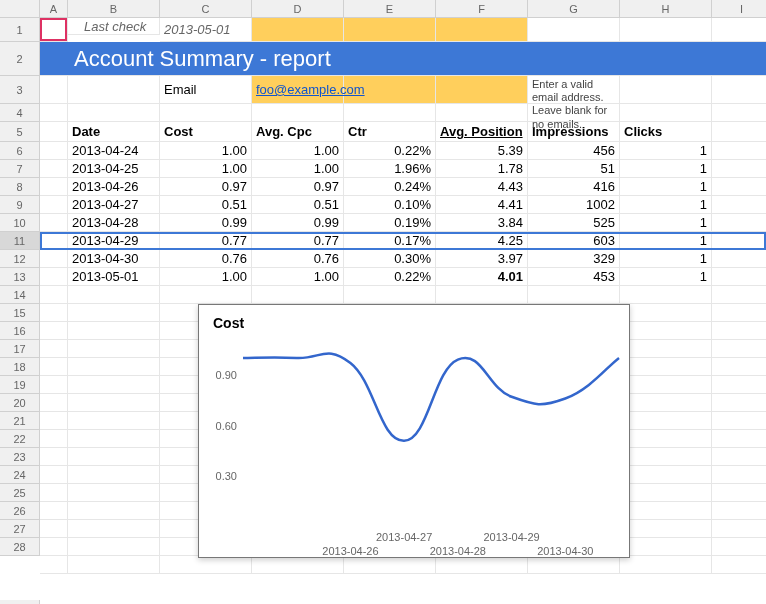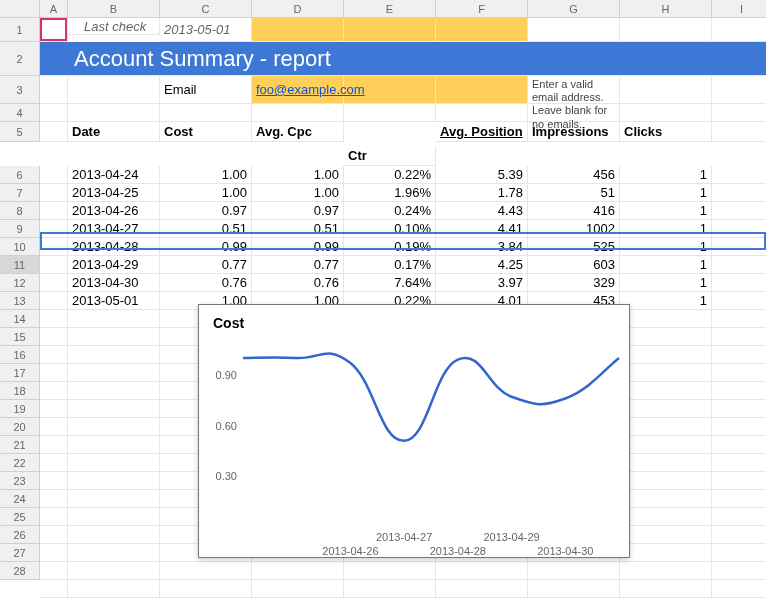--- a/index.html
+++ b/index.html
@@ -81,21 +81,21 @@
       <div class="cell" style="height: 18px;"></div>
       <div class="cell" style="height: 18px;"></div>
       <div class="cell" style="height: 18px;"></div>
       <div class="cell" style="height: 18px;"></div>
       <div class="cell" style="height: 18px;"></div>
       <div class="rowhdr" style="height: 20px;">5</div>
       <div class="cell r5" style="height: 20px;"></div>
       <div class="cell r5 bold" style="height: 20px;">Date</div>
       <div class="cell r5 bold" style="height: 20px;">Cost</div>
       <div class="cell r5 bold" style="height: 20px;">Avg. Cpc</div>
-      <div class="cell r5 bold" style="height: 20px; margin-top: 24px;">Ctr</div>
+      <div class="cell r5 bold" style="height: 20px;">Ctr</div>
       <div class="cell r5 bold" style="height: 20px; text-decoration: underline;">Avg. Position</div>
       <div class="cell r5 bold" style="height: 20px;">Impressions</div>
       <div class="cell r5 bold" style="height: 20px;">Clicks</div>
       <div class="cell r5" style="height: 20px;"></div>
       <div class="rowhdr" style="height: 18px;">6</div>
       <div class="cell" style="height: 18px;"></div>
       <div class="cell" style="height: 18px;">2013-04-24</div>
       <div class="cell right" style="height: 18px;">1.00</div>
       <div class="cell right" style="height: 18px;">1.00</div>
       <div class="cell right" style="height: 18px;">0.22%</div>
@@ -151,32 +151,32 @@
       <div class="cell right" style="height: 18px;">0.17%</div>
       <div class="cell right" style="height: 18px;">4.25</div>
       <div class="cell right" style="height: 18px;">603</div>
       <div class="cell right" style="height: 18px;">1</div>
       <div class="cell" style="height: 18px;"></div>
       <div class="rowhdr" style="height: 18px;">12</div>
       <div class="cell" style="height: 18px;"></div>
       <div class="cell" style="height: 18px;">2013-04-30</div>
       <div class="cell right" style="height: 18px;">0.76</div>
       <div class="cell right" style="height: 18px;">0.76</div>
-      <div class="cell right" style="height: 18px;">7.64%</div>
+      <div class="cell right" style="height: 18px;">0.30%</div>
       <div class="cell right" style="height: 18px;">3.97</div>
       <div class="cell right" style="height: 18px;">329</div>
       <div class="cell right" style="height: 18px;">1</div>
       <div class="cell" style="height: 18px;"></div>
       <div class="rowhdr" style="height: 18px;">13</div>
       <div class="cell" style="height: 18px;"></div>
       <div class="cell" style="height: 18px;">2013-05-01</div>
       <div class="cell right" style="height: 18px;">1.00</div>
       <div class="cell right" style="height: 18px;">1.00</div>
       <div class="cell right" style="height: 18px;">0.22%</div>
-      <div class="cell right" style="height: 18px;">4.01</div>
+      <div class="cell right" style="height: 18px; font-weight: bold;">4.01</div>
       <div class="cell right" style="height: 18px;">453</div>
       <div class="cell right" style="height: 18px;">1</div>
       <div class="cell" style="height: 18px;"></div>
       <div class="rowhdr" style="height: 18px;">14</div>
       <div class="cell" style="height: 18px;"></div>
       <div class="cell" style="height: 18px;"></div>
       <div class="cell" style="height: 18px;"></div>
       <div class="cell" style="height: 18px;"></div>
       <div class="cell" style="height: 18px;"></div>
       <div class="cell" style="height: 18px;"></div>

